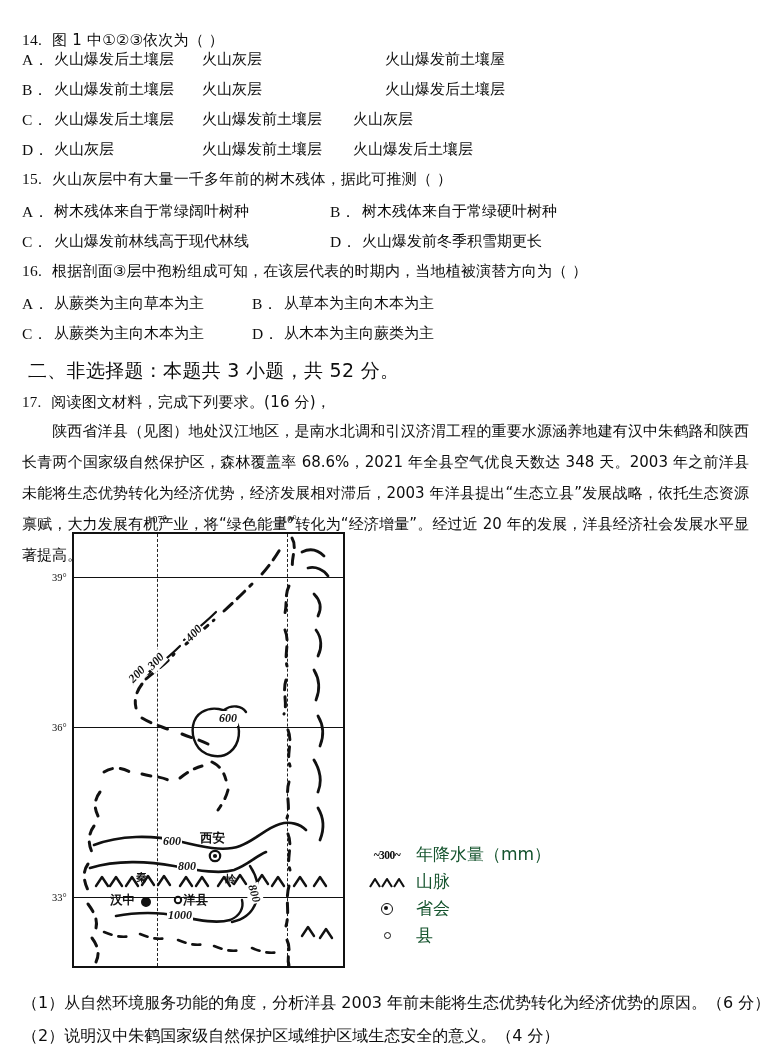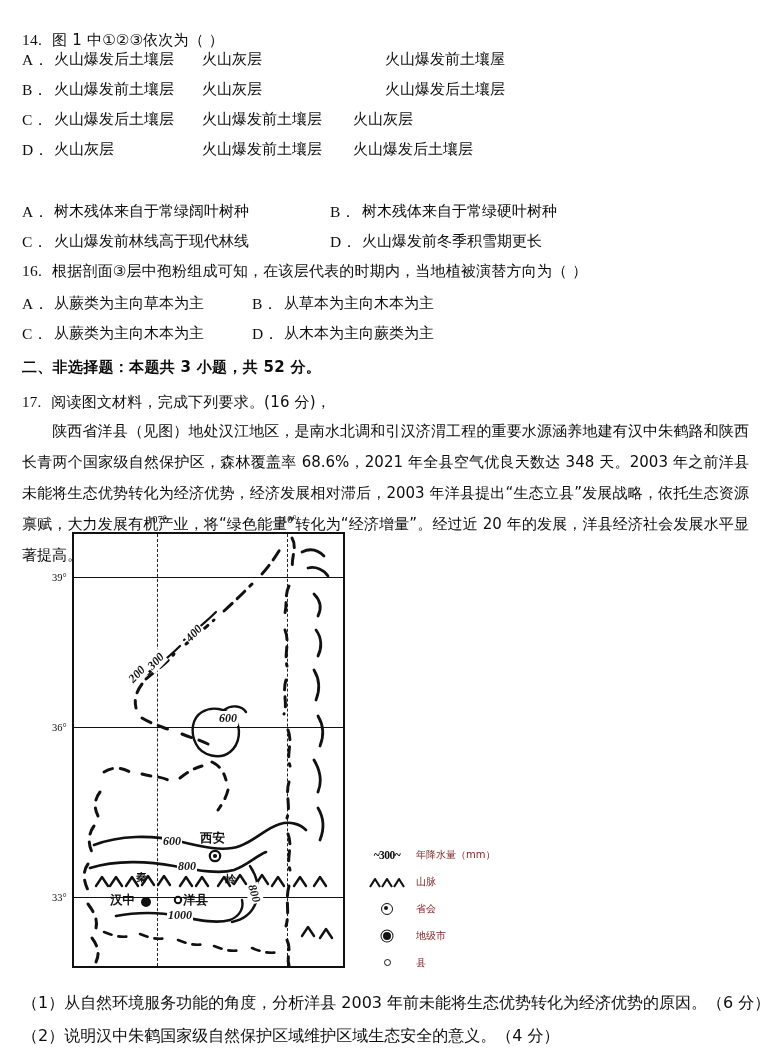--- a/index.html
+++ b/index.html
@@ -44,24 +44,24 @@
   
   .stem { font-size: 15.5px; }
 
   
   .optrow { position: absolute; font-size: 15.5px; white-space: nowrap; }
   .col { position: absolute; white-space: nowrap; }
 
   
   .section-head {
     position: absolute;
-    left: 22px;
+    left: 28px;
     top: 317px;
-    font-size: 15px;
-    font-weight: bold;
+    font-size: 19px;
+    font-weight: normal;
     font-family: "DejaVu Sans", "Liberation Sans", sans-serif;
     letter-spacing: 0.3px;
     white-space: nowrap;
   }
 
   
   .para {
     position: absolute;
     left: 22px;
     top: 355px;
@@ -164,24 +164,24 @@
     height: 27px;
   }
   .legend-sym {
     width: 58px;
     display: flex;
     align-items: center;
     justify-content: center;
     flex: none;
   }
   .legend-txt {
-    font-size: 10px;
-    font-family: "DejaVu Sans", "Liberation Sans", sans-serif;
-    white-space: nowrap;
-    color: #7f1d1d;
+    font-size: 17px;
+    font-family: "DejaVu Sans", "Liberation Sans", sans-serif;
+    white-space: nowrap;
+    color: #14532d;
   }
   .sym-600 {
     font-size: 11.5px;
     font-family: "Liberation Serif", serif;
     font-weight: bold;
     letter-spacing: -0.5px;
   }
   .dot-prov {
     width: 10px; height: 10px; border-radius: 50%;
     border: 1.6px solid #111; position: relative;
@@ -240,20 +240,24 @@
     <span class="col cn" style="left:331px; top:0;">火山灰层</span>
   </div>
 
   <div class="optrow" style="left:22px; top:140px;">
     <span class="opt-label">D．</span>
     <span class="col cn" style="left:32px; top:0;">火山灰层</span>
     <span class="col cn" style="left:180px; top:0;">火山爆发前土壤层</span>
     <span class="col cn" style="left:331px; top:0;">火山爆发后土壤层</span>
   </div>
 
+  <div class="qline stem" style="left:22px; top:171px;">
+    <span class="qnum">15.</span>
+    <span class="cn" style="margin-left:6px;">火山灰层中有大量一千多年前的树木残体，据此可推测（      ）</span>
+  </div>
 
   <div class="optrow" style="left:22px; top:202px;">
     <span class="opt-label">A．</span>
     <span class="col cn" style="left:32px; top:0;">树木残体来自于常绿阔叶树种</span>
   </div>
   <div class="optrow" style="left:330px; top:202px;">
     <span class="opt-label">B．</span>
     <span class="col cn" style="left:32px; top:0;">树木残体来自于常绿硬叶树种</span>
   </div>
   <div class="optrow" style="left:22px; top:232px;">
@@ -461,26 +465,20 @@
         <div class="legend-txt">山脉</div>
       </div>
 
       <div class="legend-row">
         <div class="legend-sym">
           <div class="dot-prov"></div>
         </div>
         <div class="legend-txt">省会</div>
       </div>
 
-      <div class="legend-row">
-        <div class="legend-sym">
-          <div class="dot-city"></div>
-        </div>
-        <div class="legend-txt">地级市</div>
-      </div>
 
       <div class="legend-row">
         <div class="legend-sym">
           <div class="dot-county"></div>
         </div>
         <div class="legend-txt">县</div>
       </div>
 
     </div>
   </div>

